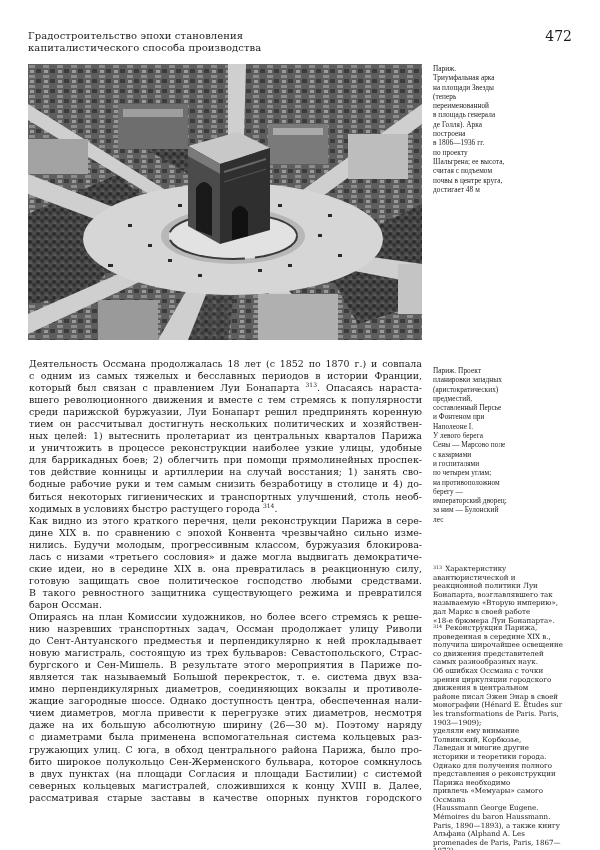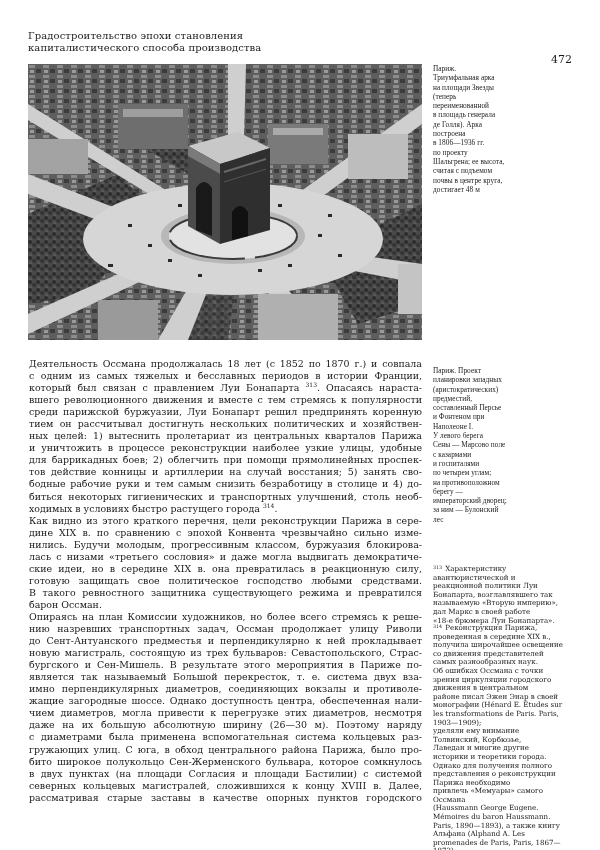--- a/index.html
+++ b/index.html
@@ -7,21 +7,21 @@
     width: 600px; height: 850px; position: relative; overflow: hidden;
     font-family: "DejaVu Serif", "Liberation Serif", serif;
     color: #1a1a1a;
   }
   .running-head {
     position: absolute; left: 28px; top: 30px;
     font-size: 10px; line-height: 11.5px; letter-spacing: 0.1px;
   }
   .page-number {
     position: absolute; right: 28px; top: 30px;
-    font-size: 11px; line-height: 12px; margin-top: 24px;
+    font-size: 14px; line-height: 12px;
   }
   .photo {
     position: absolute; left: 28px; top: 64px; width: 394px; height: 276px;
     background: #8a8a8a; overflow: hidden;
   }
   .photo svg { display: block; width: 100%; height: 100%; }
   .caption {
     position: absolute; left: 433px; width: 160px;
     font-size: 7.3px; line-height: 9.3px; letter-spacing: 0.05px;
   }
@@ -174,21 +174,21 @@
 <div class="main-text" id="main-text">
     <span class="line"><span>Деятельность Оссмана продолжалась 18 лет (с 1852 по 1870 г.) и совпала</span></span>
     <span class="line"><span>с одним из самых тяжелых и бесславных периодов в истории Франции,</span></span>
     <span class="line"><span>который был связан с правлением Луи Бонапарта</span>&nbsp;<sup class="fn">313</sup><span>. Опасаясь нараста-</span></span>
     <span class="line"><span>вшего революционного движения и вместе с тем стремясь к популярности</span></span>
     <span class="line"><span>среди парижской буржуазии, Луи Бонапарт решил предпринять коренную</span></span>
     <span class="line"><span>тием он рассчитывал достигнуть нескольких политических и хозяйствен-</span></span>
     <span class="line"><span>ных целей: 1) вытеснить пролетариат из центральных кварталов Парижа</span></span>
     <span class="line"><span>и уничтожить в процессе реконструкции наиболее узкие улицы, удобные</span></span>
     <span class="line"><span>для баррикадных боев; 2) облегчить при помощи прямолинейных проспек-</span></span>
-    <span class="line"><span>тов действие конницы и артиллерии на случай восстания; 5) занять сво-</span></span>
+    <span class="line"><span>тов действие конницы и артиллерии на случай восстания; 1) занять сво-</span></span>
     <span class="line"><span>бодные рабочие руки и тем самым снизить безработицу в столице и 4) до-</span></span>
     <span class="line"><span>биться некоторых гигиенических и транспортных улучшений, столь необ-</span></span>
     <span class="line last"><span>ходимых в условиях быстро растущего города</span>&nbsp;<sup class="fn">314</sup><span>.</span></span>
     <span class="line"><span>Как видно из этого краткого перечня, цели реконструкции Парижа в сере-</span></span>
     <span class="line"><span>дине XIX в. по сравнению с эпохой Конвента чрезвычайно сильно изме-</span></span>
     <span class="line"><span>нились. Будучи молодым, прогрессивным классом, буржуазия блокирова-</span></span>
     <span class="line"><span>лась с низами «третьего сословия» и даже могла выдвигать демократиче-</span></span>
     <span class="line"><span>ские идеи, но в середине XIX в. она превратилась в реакционную силу,</span></span>
     <span class="line"><span>готовую защищать свое политическое господство любыми средствами.</span></span>
     <span class="line"><span>В такого ревностного защитника существующего режима и превратился</span></span>

